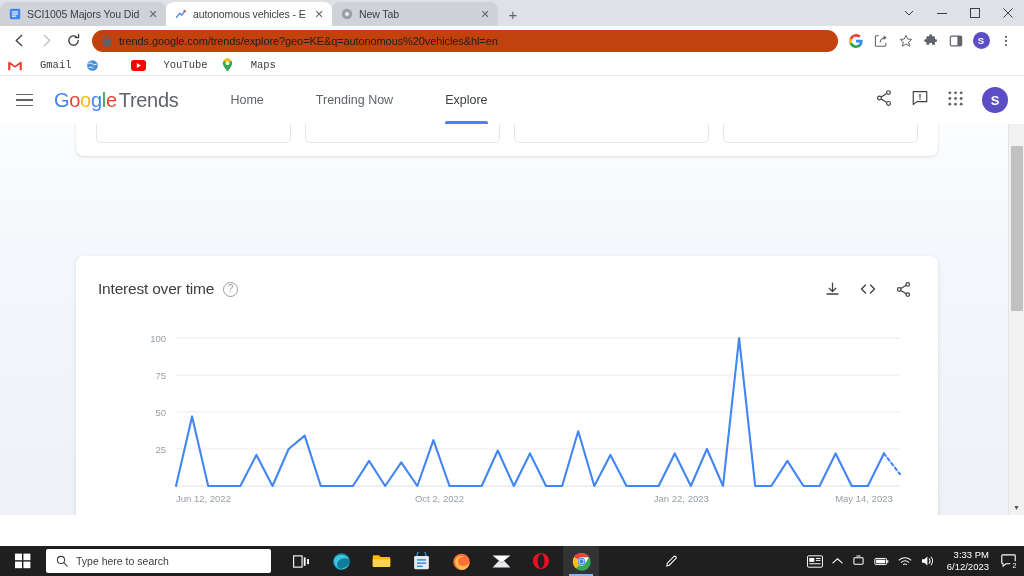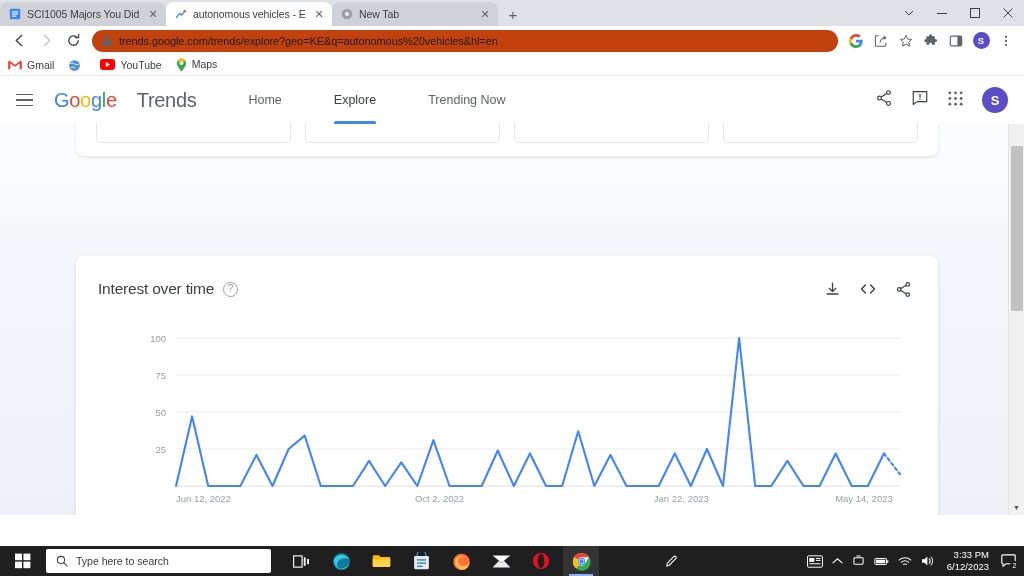--- a/index.html
+++ b/index.html
@@ -90,22 +90,22 @@
     display: flex; align-items: center; justify-content: center;
   }
 
   .chrome-bookmarks {
     height: 21px; background: #fff;
     display: flex; align-items: center;
     padding: 0 8px; gap: 14px;
     border-bottom: 1px solid #e8eaed;
   }
   .bm {
-    display: flex; gap: 5px;
-    font-size: 10.5px; color: #3c4043;
+    display: flex; align-items: center; gap: 18px;
+    font-size: 10.5px; color: #3c4043; font-family: Liberation Mono, monospace;
   }
 
   
   .viewport {
     position: absolute; top: 76px; left: 0;
     width: 1024px; height: 439px;
     background: linear-gradient(#ffffff 0%, #f4f7fb 40%, #eef2f7 100%);
     overflow: hidden;
   }
 
@@ -120,21 +120,21 @@
     display: flex; flex-direction: column;
     justify-content: center; gap: 4px;
   }
   .hamburger span {
     display: block; height: 1.6px; width: 17px; background: #5f6368;
   }
   .brand { display: flex; align-items: baseline; font-size: 20px; letter-spacing: -0.3px; }
   .brand .g1 { color: #4285F4; } .brand .g2 { color: #EA4335; }
   .brand .g3 { color: #FBBC05; } .brand .g4 { color: #4285F4; }
   .brand .g5 { color: #34A853; } .brand .g6 { color: #EA4335; }
-  .brand .word { color: #5f6368; margin-left: 20px; font-size: 20px; }
+  .brand .word { color: #5f6368; margin-left: 2px; font-size: 20px; }
 
   .navlinks { display: flex; align-items: center; margin-left: 38px; height: 48px; gap: 24px; }
   .navlink {
     font-size: 12.5px; color: #5f6368;
     padding: 0 14px; height: 48px;
     display: flex; align-items: center; position: relative;
   }
   .navlink.active { color: #3c4043; }
   .navlink.active::after {
     content: ""; position: absolute; left: 14px; right: 14px; bottom: 0;
@@ -437,22 +437,22 @@
       <span class="g1">G</span>
         <span class="g2">o</span>
         <span class="g3">o</span>
         <span class="g4">g</span>
         <span class="g5">l</span>
         <span class="g6">e</span>
         <span class="word">Trends</span>
     </div>
     <div class="navlinks">
       <div class="navlink">Home</div>
+      <div class="navlink">Trending Now</div>
       <div class="navlink active">Explore</div>
-      <div class="navlink">Trending Now</div>
     </div>
     <div class="header-right">
       <div>
         <svg width="18" height="18" viewBox="0 0 20 20">
           <circle cx="15" cy="4" r="2.1" stroke="#3c4043" stroke-width="1.3" fill="none"></circle>
           <circle cx="5" cy="10" r="2.1" stroke="#3c4043" stroke-width="1.3" fill="none"></circle>
           <circle cx="15" cy="16" r="2.1" stroke="#3c4043" stroke-width="1.3" fill="none"></circle>
           <path d="M6.9 8.9 L13.1 5.1 M6.9 11.1 L13.1 14.9" stroke="#3c4043" stroke-width="1.3"></path>
         </svg>
       </div>

